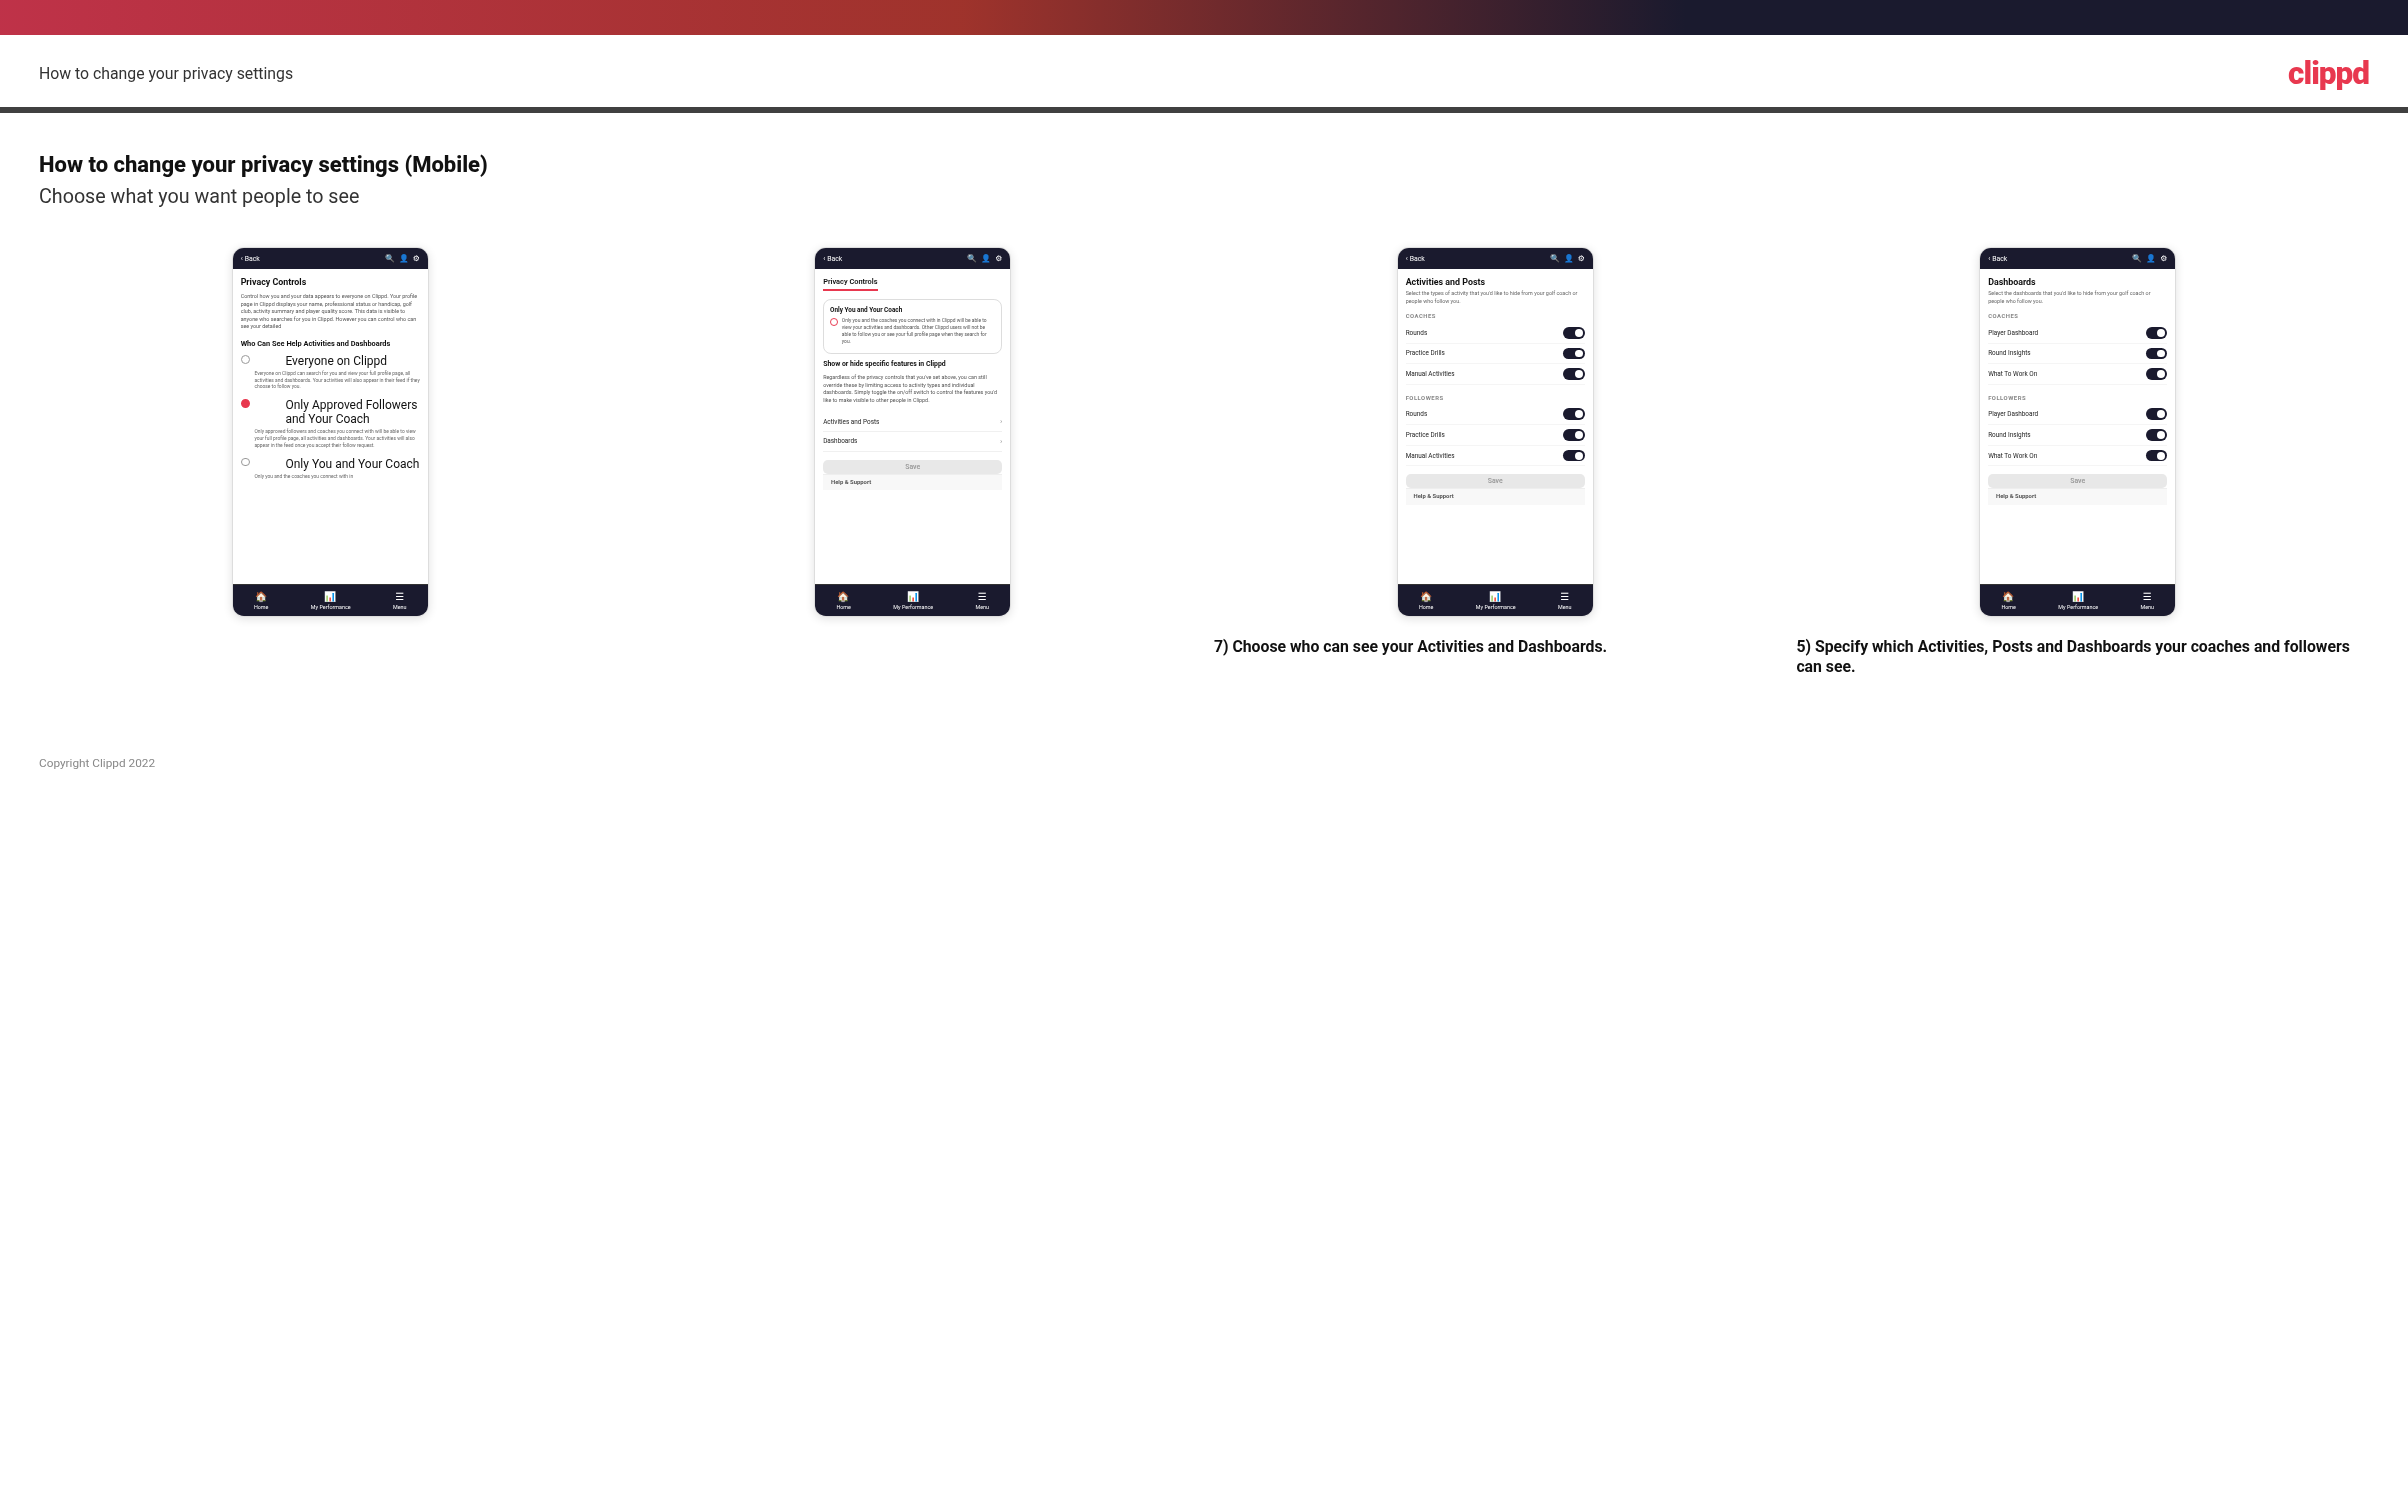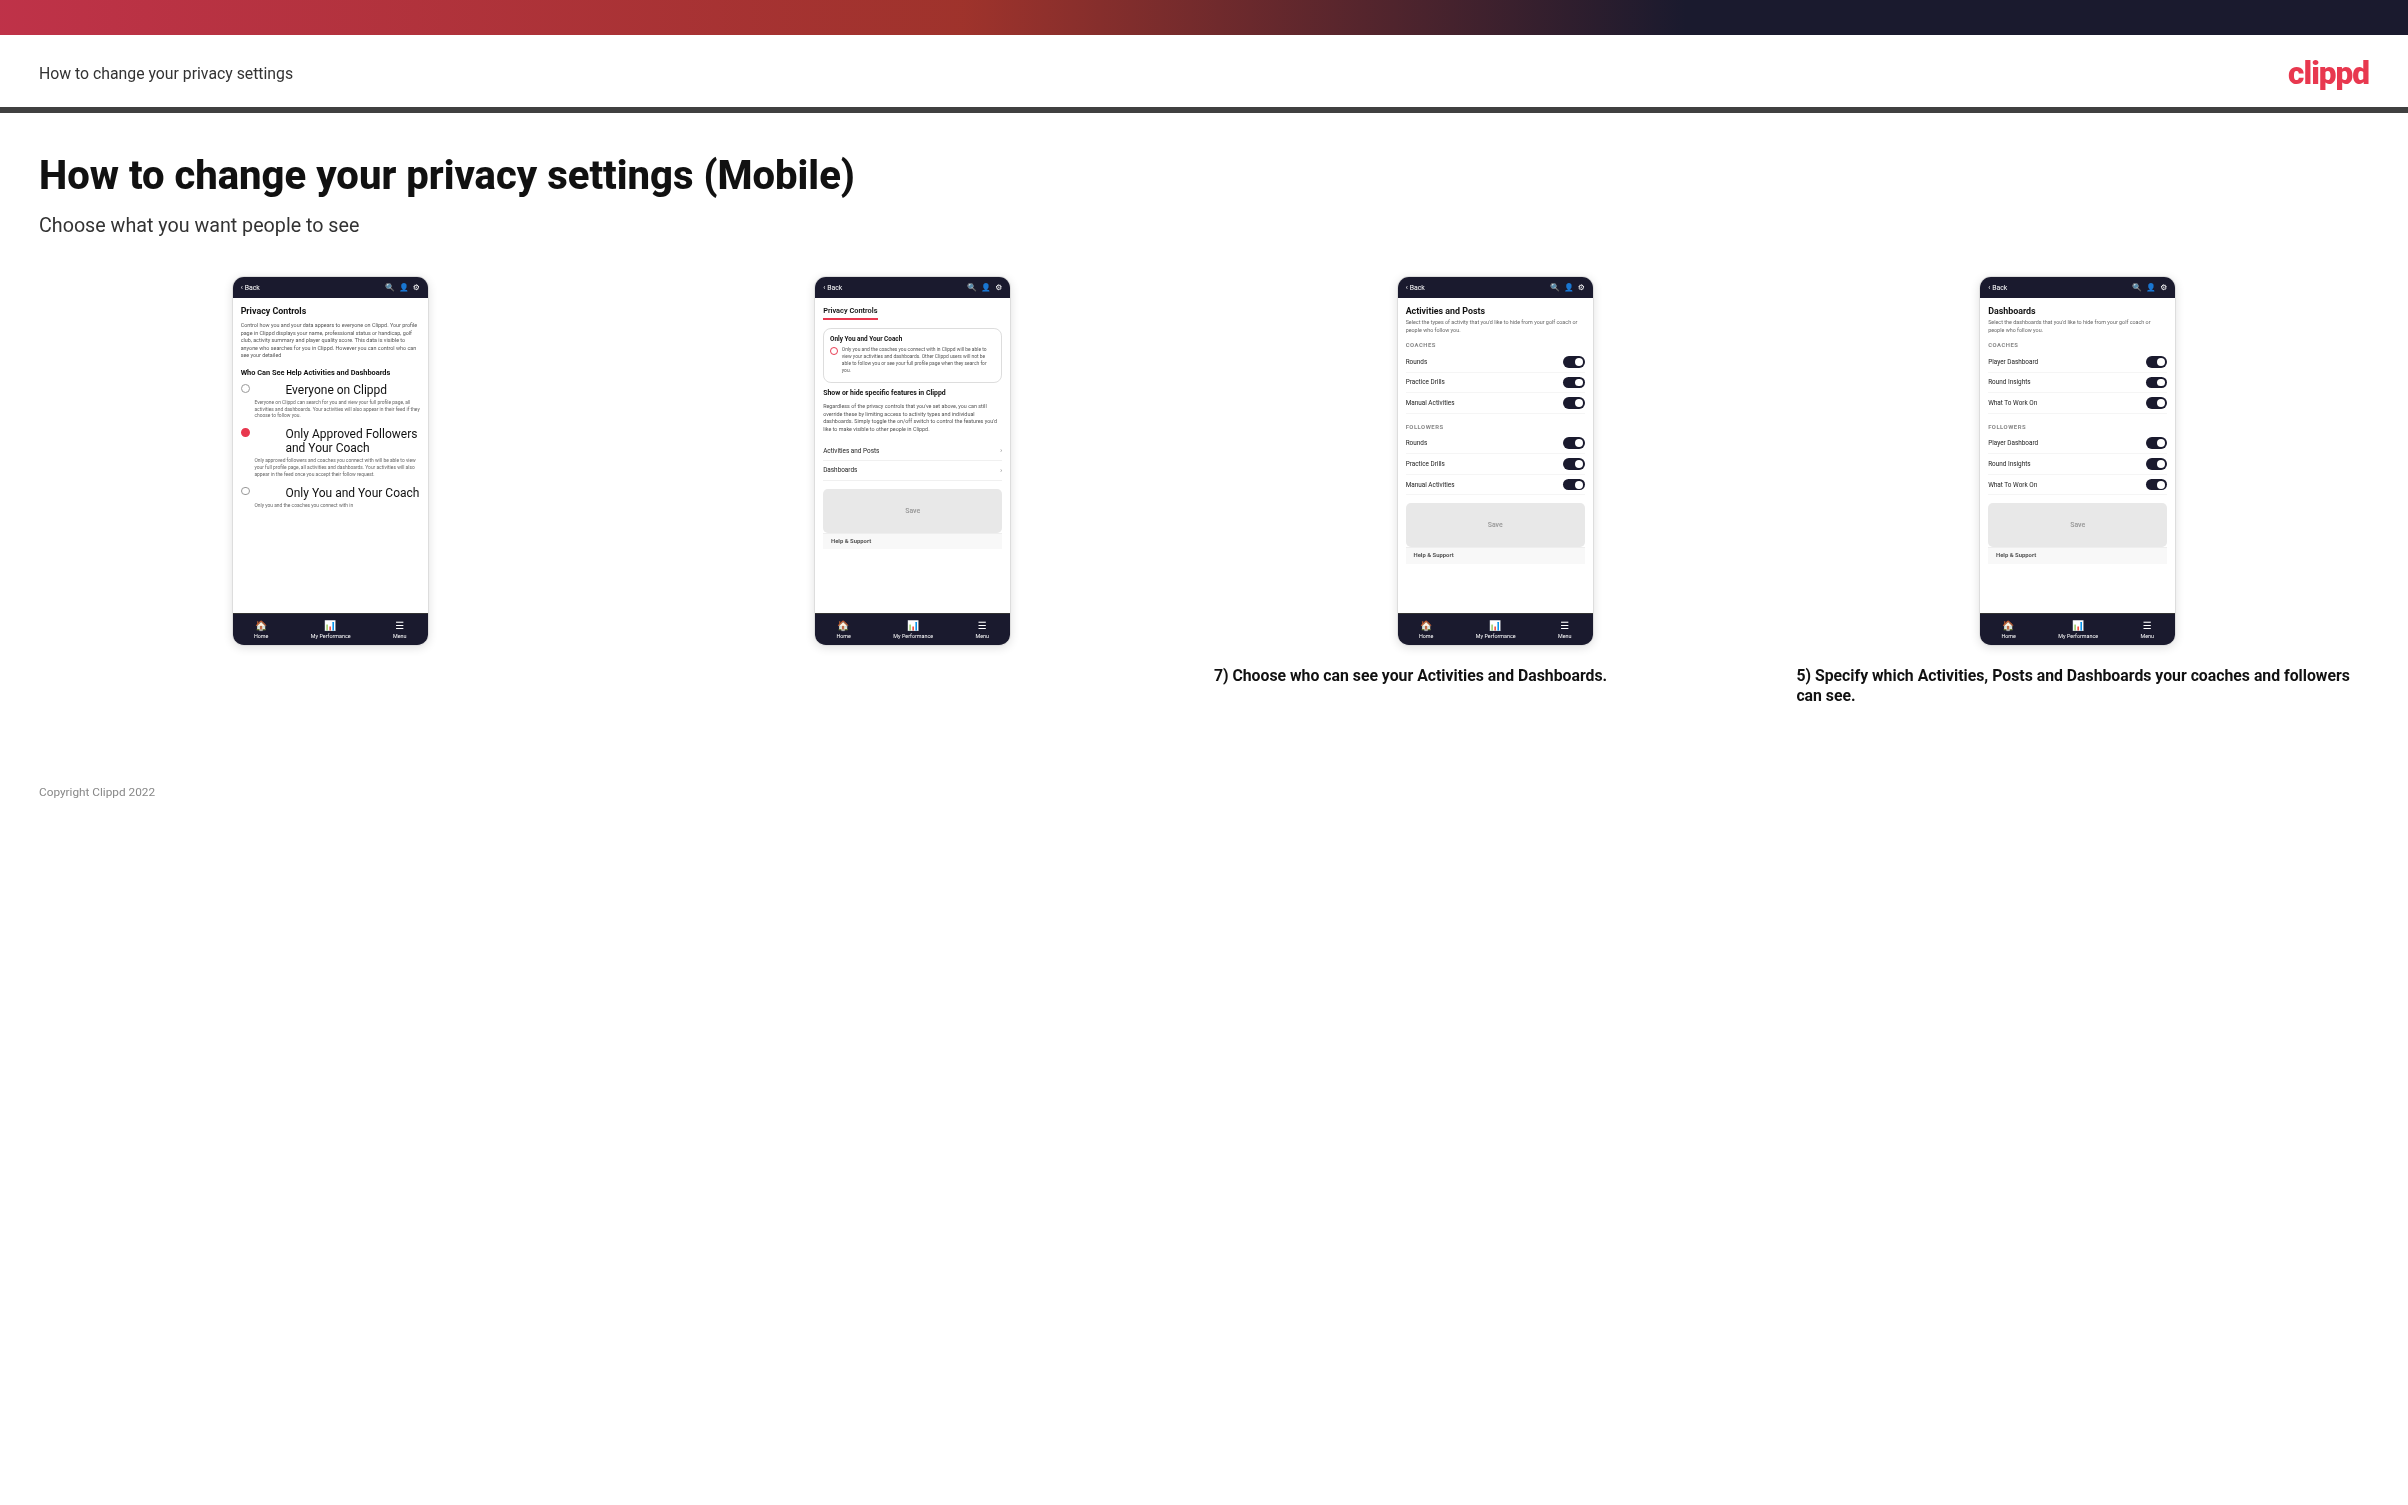--- a/index.html
+++ b/index.html
@@ -42,24 +42,24 @@
       font-weight: 900;
       color: #e8384f;
       letter-spacing: -1px;
     }
 
     
     .page-content {
       padding: 39px 39px 59px 39px;
     }
     .main-title {
-      font-size: 40px;
+      font-size: 22px;
       font-weight: 800;
       color: #111;
-      margin-bottom: 15px;
+      margin-bottom: 8px;
     }
     .main-subtitle {
       font-size: 19.7px;
       font-weight: 400;
       color: #333;
       margin-bottom: 39px;
     }
 
     
     .mockup-grid {
@@ -275,21 +275,21 @@
       margin-top: 7.9px;
       margin-bottom: 3.9px;
     }
 
     
     .phone-save-btn {
       width: 100%;
       background: #e8e8e8;
       color: #999;
       font-size: 6.9px;
-      padding: 18px;
+      padding: 3px;
       text-align: center;
       border-radius: 4.9px;
       margin-top: 7.9px;
       font-weight: 600;
     }
     .caption-number {
       font-size: 15.8px;
       font-weight: 700;
       color: #111;
       line-height: 1.3;

